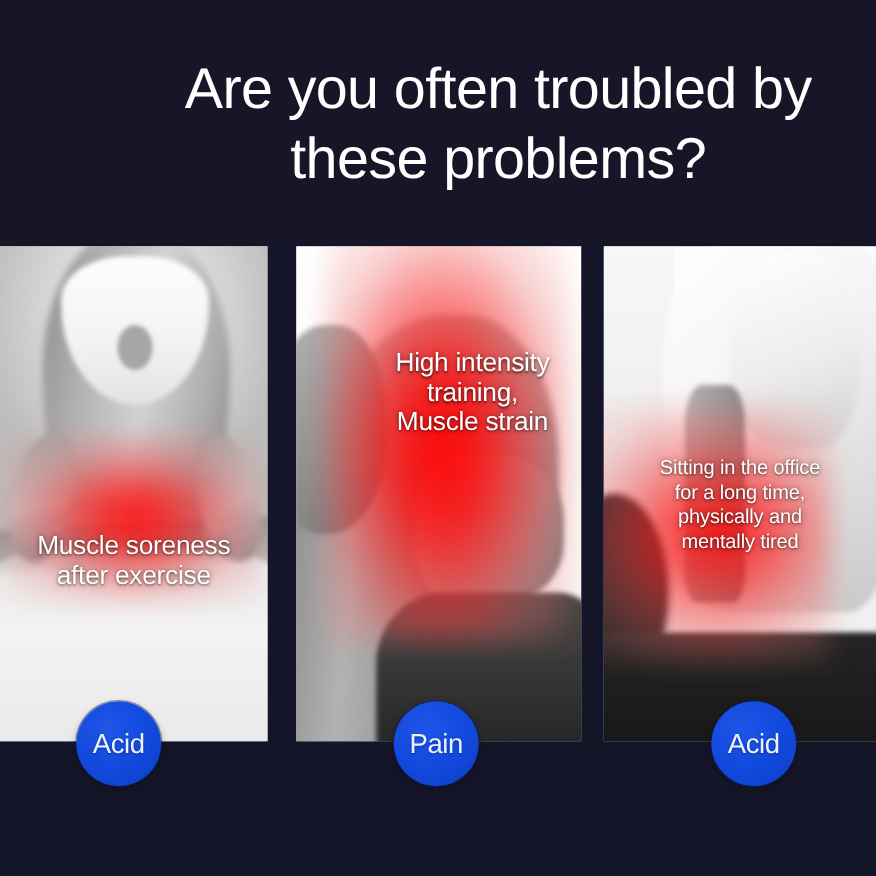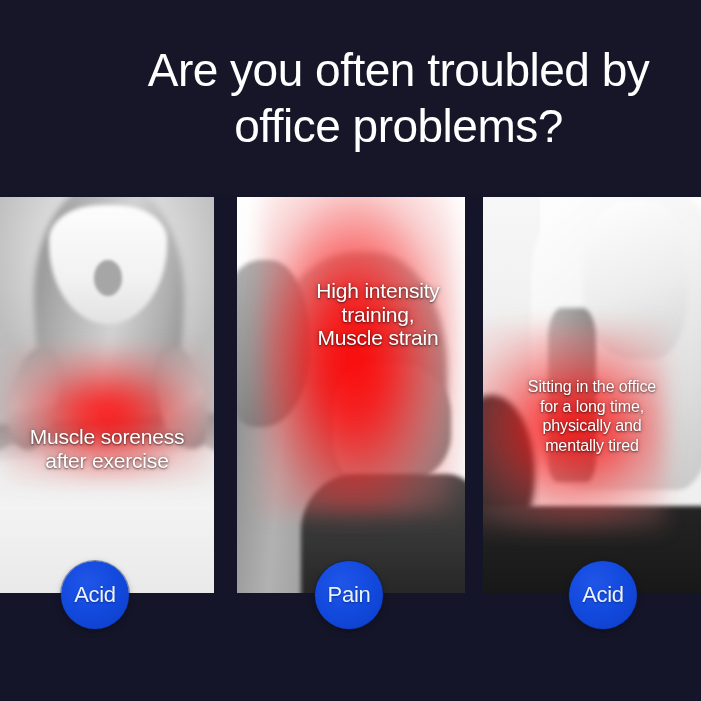--- a/index.html
+++ b/index.html
@@ -291,21 +291,21 @@
     text-align: center;
     color: #ffffff;
     font-weight: 400;
     text-shadow: 0 1px 2px rgba(0,0,0,.55), 0 0 5px rgba(0,0,0,.35);
     white-space: pre-line;
     line-height: 1.12;
     z-index: 5;
   }
   #caption-1 { top: 228px; font-size: 21px; letter-spacing: -.2px; }
   #caption-2 { top: 82px;  font-size: 21px; letter-spacing: -.2px; padding-left: 27px; }
-  #caption-3 { top: 180px; font-size: 16px; letter-spacing: -.1px; line-height: 1.22; }
+  #caption-3 { top: 168px; font-size: 16px; letter-spacing: -.1px; line-height: 1.22; }
 
   
   .badge {
     position: absolute;
     width: 68px;
     height: 68px;
     border-radius: 50%;
     background: radial-gradient(circle at 38% 32%, #1f56e8 0%, #1249dd 52%, #0c3cc4 100%);
     display: flex;
     align-items: center;
@@ -324,21 +324,21 @@
   #badge-2 { left: 315px; top: 561px; }
   #badge-3 { left: 569px; top: 561px; }
 </style>
 </head>
 <body>
 
 <div id="poster">
 
   <div class="header">
     <div class="headline-line">Are you often troubled by</div>
-    <div class="headline-line">office problems?</div>
+    <div class="headline-line">these problems?</div>
   </div>
 
   <div class="panel" id="panel-1">
     <div class="photo p1-bg">
       <div class="p1-torso"></div>
       <div class="p1-bra"></div>
       <div class="p1-bra-hole"></div>
       <div class="p1-pants"></div>
       <div class="p1-waistband"></div>
       <div class="p1-hand-l"></div>

